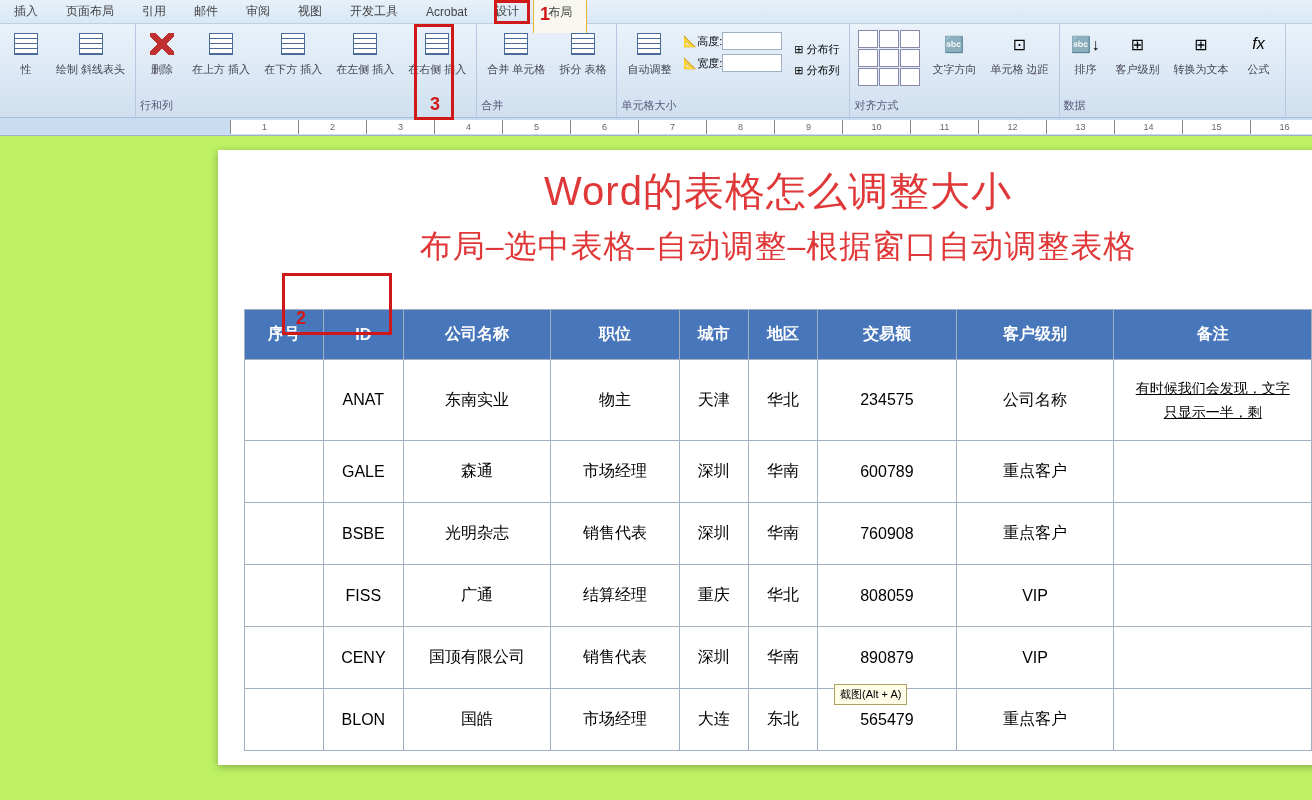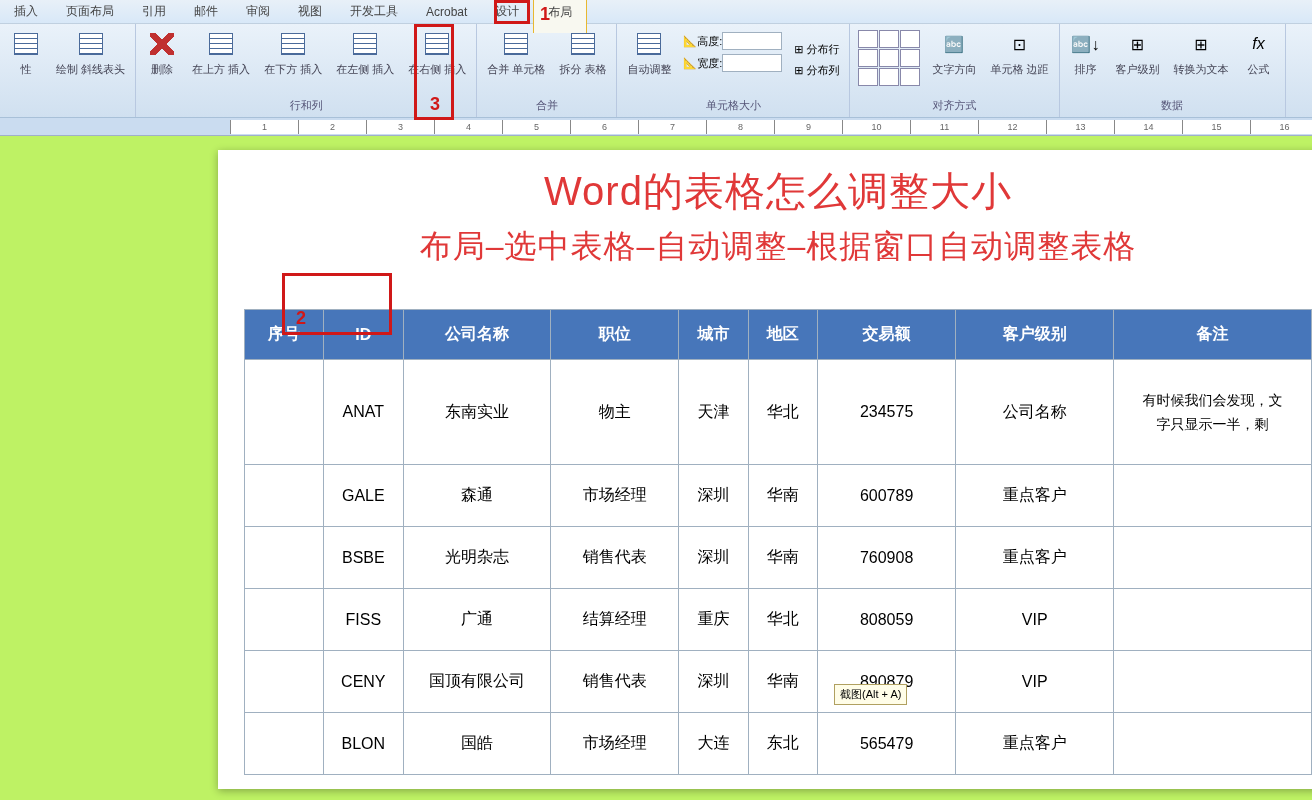--- a/index.html
+++ b/index.html
@@ -5,21 +5,21 @@
 * { margin: 0; padding: 0; box-sizing: border-box; }
 body { font-family: "Microsoft YaHei", sans-serif; background: #fff; overflow: hidden; width: 1312px; height: 800px; }
 
 .tabs { height: 24px; background: linear-gradient(#e8f0f8, #d8e8f8); display: flex; align-items: center; font-size: 12px; border-bottom: 1px solid #c0d0e0; }
 .tab { padding: 12px 14px; color: #444; cursor: pointer; }
 .tab.active { background: #f8f8f0; border: 1px solid #e8b830; border-bottom: none; border-radius: 3px 3px 0 0; }
 
 .ribbon { height: 94px; background: linear-gradient(#eaf2fa, #d0e0f0); display: flex; border-bottom: 1px solid #a8c0d8; }
 .group { border-right: 1px solid #b8c8e0; padding: 2px 4px; display: flex; flex-direction: column; justify-content: space-between; }
 .group-row { display: flex; gap: 2px; }
-.group-label { font-size: 11px; color: #557; text-align: center; padding: 2px 0; }
+.group-label { font-size: 11px; color: #557; padding: 2px 0; }
 
 .btn-lg { display: flex; flex-direction: column; align-items: center; padding: 2px 6px; cursor: pointer; }
 .btn-lg .ic { width: 32px; height: 32px; display: flex; align-items: center; justify-content: center; }
 .btn-lg .lbl { font-size: 11px; color: #445; text-align: center; line-height: 14px; margin-top: 2px; }
 
 .ic-grid { width: 24px; height: 22px; border: 1px solid #4a6a9a; background: repeating-linear-gradient(#fff, #fff 4px, #4a6a9a 4px, #4a6a9a 5px), repeating-linear-gradient(90deg, #fff, #fff 5px, #4a6a9a 5px, #4a6a9a 6px); }
 .ic-del { width: 24px; height: 22px; background: linear-gradient(45deg, transparent 40%, #c03030 40%, #c03030 60%, transparent 60%), linear-gradient(-45deg, transparent 40%, #c03030 40%, #c03030 60%, transparent 60%); }
 
 .spin { display: flex; align-items: center; font-size: 11px; margin: 2px 4px; }
 .spin input { width: 60px; height: 18px; border: 1px solid #a0b0c0; font-size: 11px; }
@@ -33,21 +33,21 @@
 
 .workspace { background: #bef264; height: 664px; position: relative; overflow: hidden; }
 .page { position: absolute; left: 218px; top: 14px; width: 1120px; background: #fff; box-shadow: 0 2px 8px rgba(0,0,0,.3); padding: 14px 26px; }
 
 .title1 { color: #e03838; font-size: 40px; text-align: center; margin-bottom: 6px; font-weight: normal; letter-spacing: 1px; }
 .title2 { color: #e03838; font-size: 32px; text-align: center; margin-bottom: 40px; font-weight: normal; letter-spacing: 1px; }
 
 .datatable { width: 100%; border-collapse: collapse; }
 .datatable th { background: #4776ba; color: #fff; padding: 14px 6px; border: 1px solid #a0b0c0; font-size: 16px; font-weight: bold; }
 .datatable td { border: 1px solid #a0b0c0; padding: 20px 6px; text-align: center; font-size: 16px; background: #fff; }
-.note-cell { text-align: left; font-size: 14px !important; padding: 28px !important; line-height: 24px; vertical-align: top; }
+.note-cell { text-align: left; font-size: 14px !important; padding: 16px !important; line-height: 24px; vertical-align: top; text-decoration: underline; }
 
 .tooltip { position: absolute; background: #fffde8; border: 1px solid #b0a060; font-size: 11px; padding: 2px 5px; z-index: 60; }
 </style>
 </head>
 <body>
 
 <div class="tabs">
   <span class="tab">插入</span>
   <span class="tab">页面布局</span>
   <span class="tab">引用</span>

